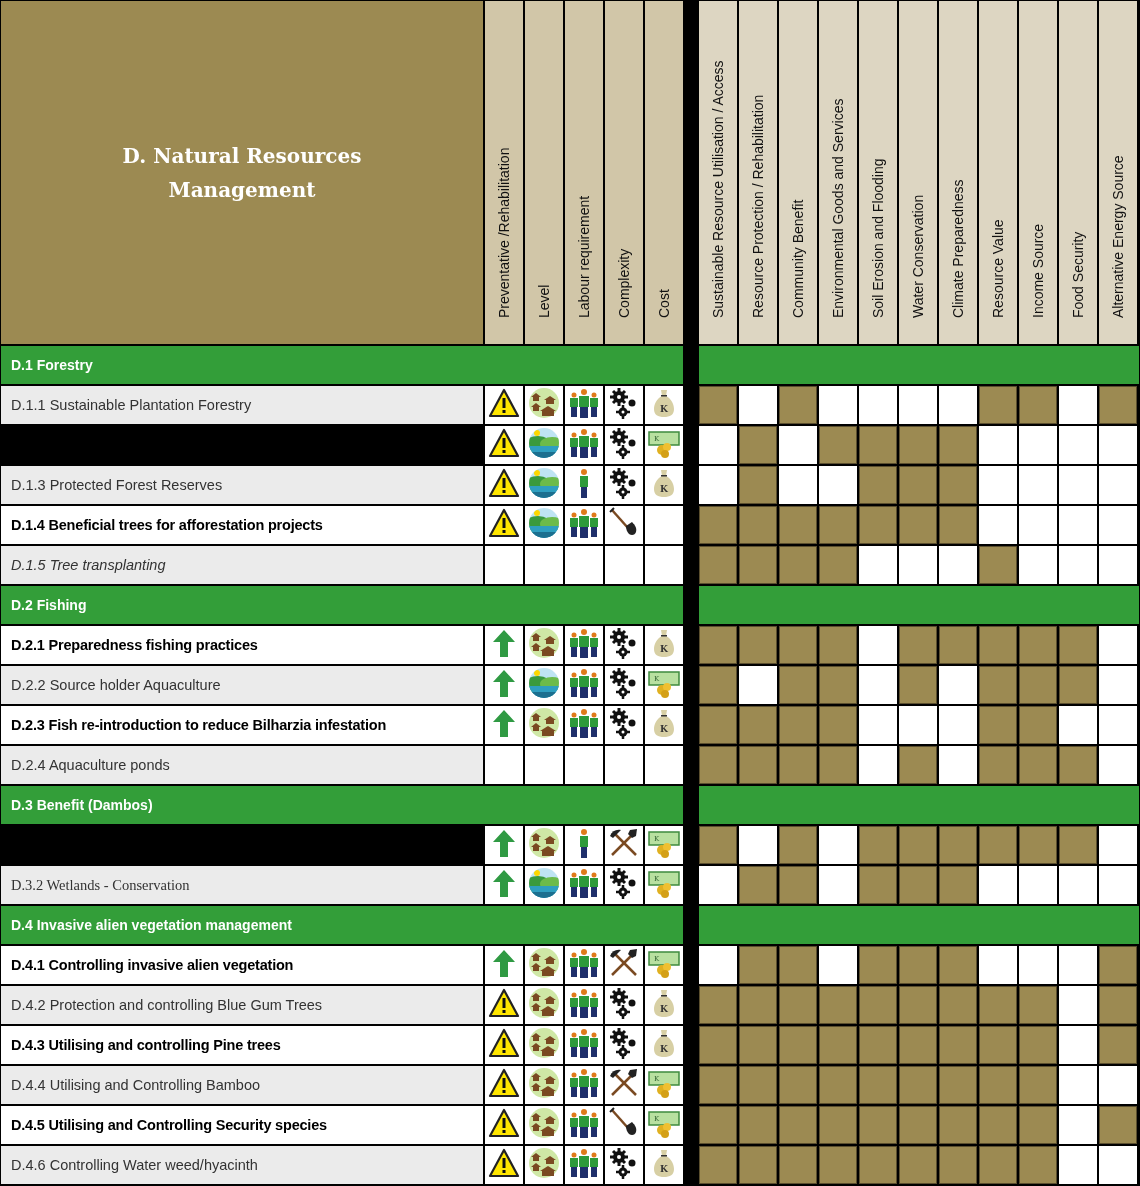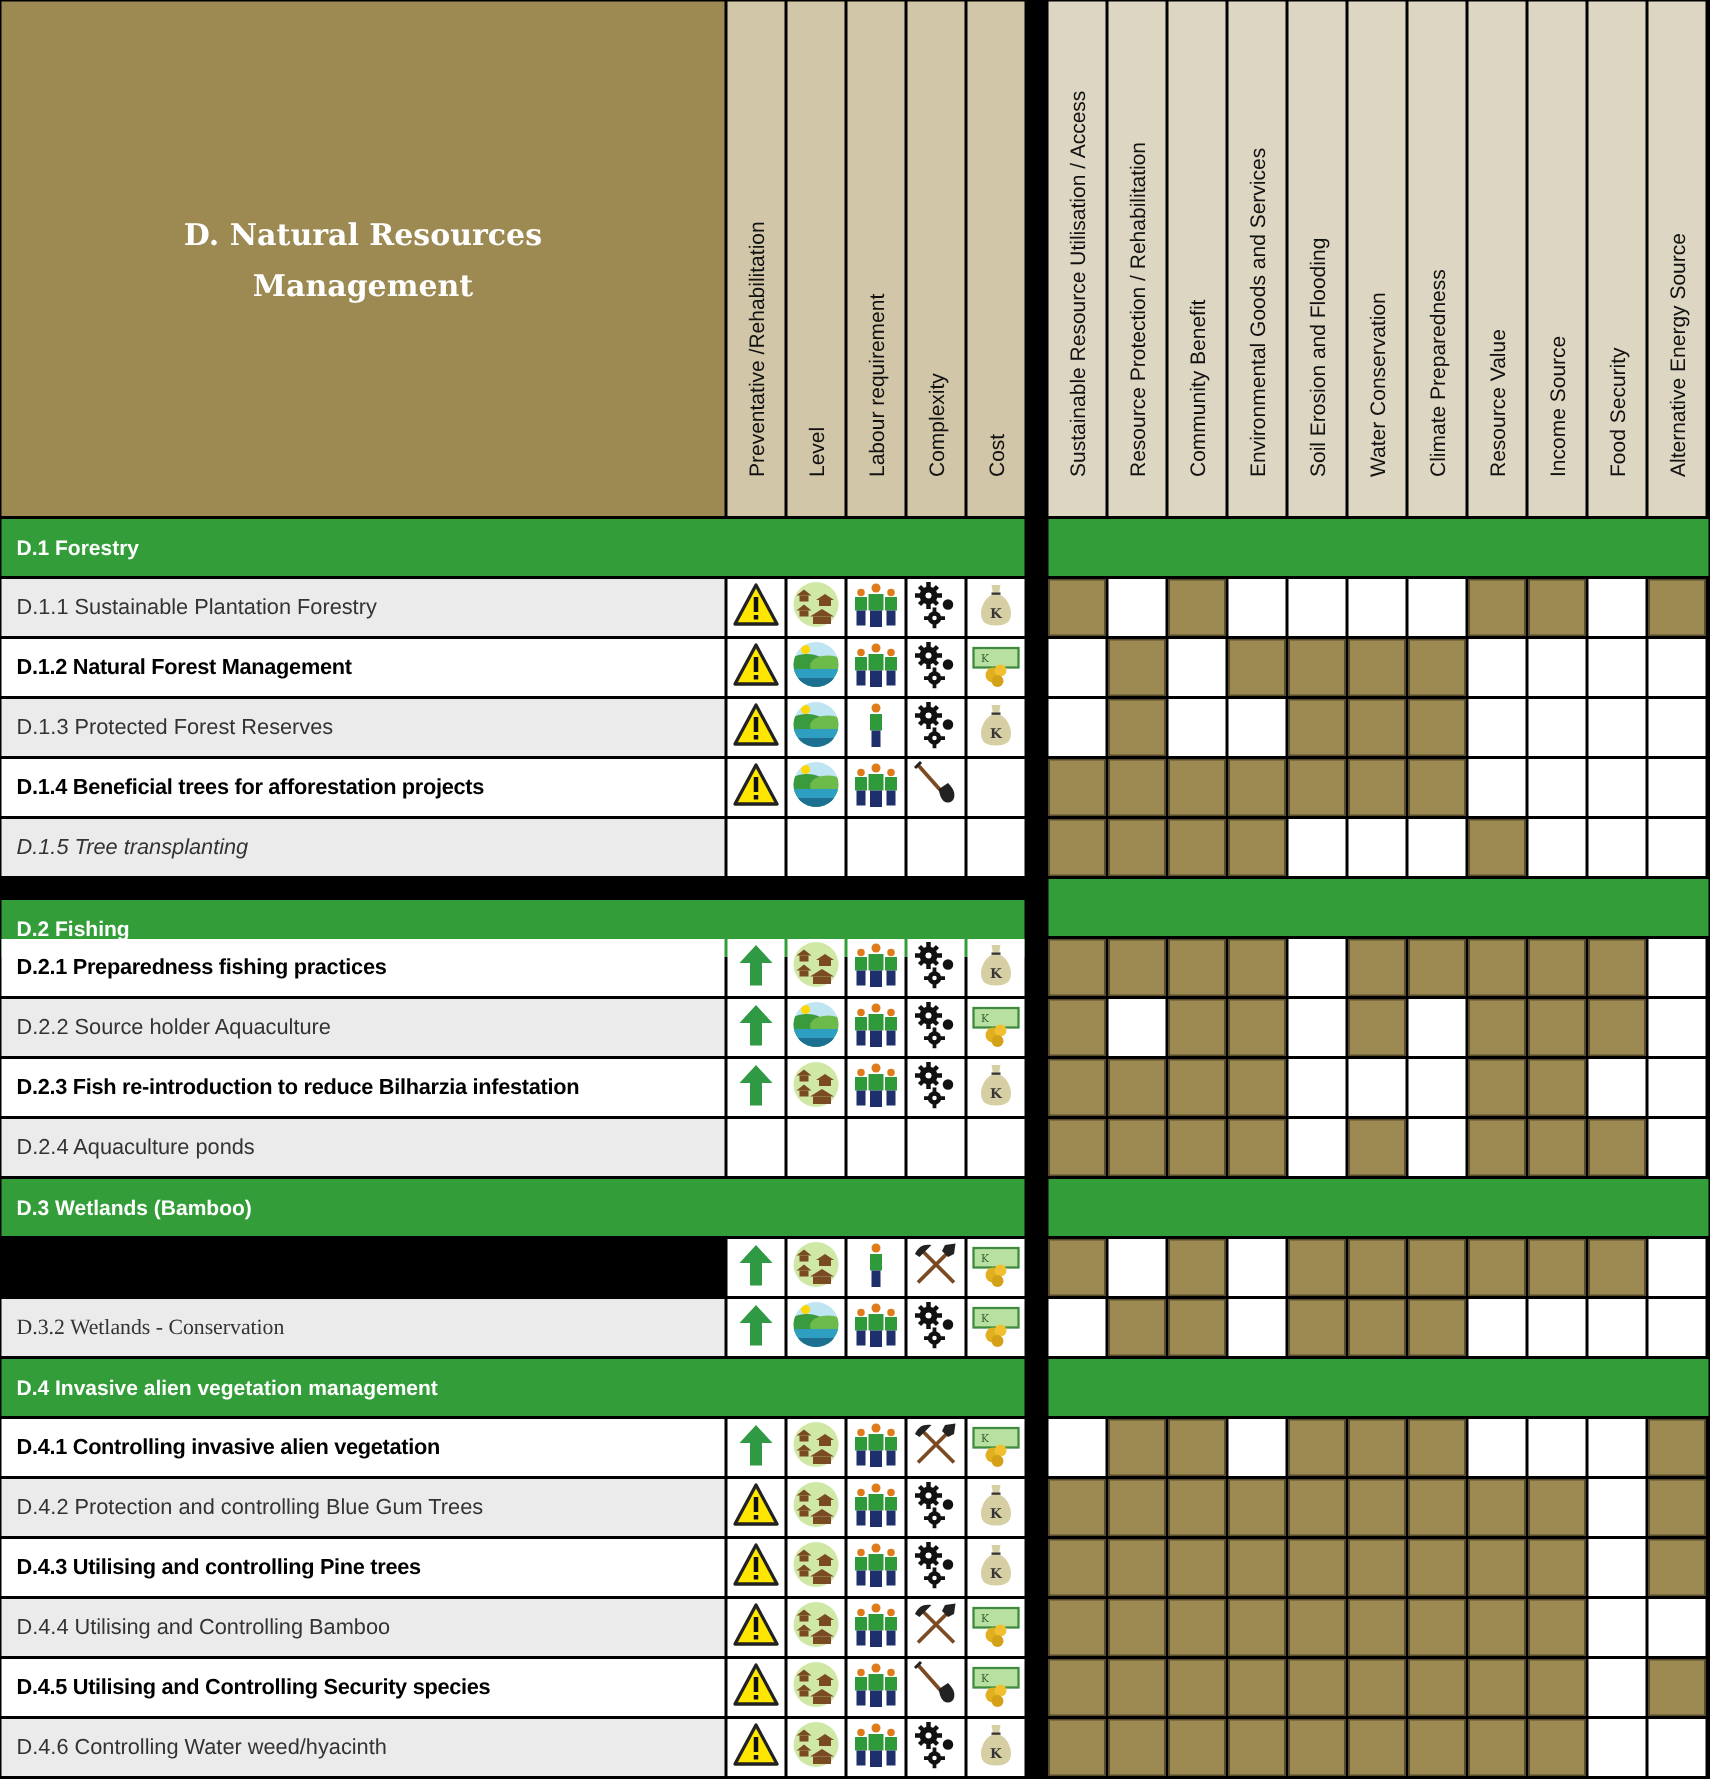--- a/index.html
+++ b/index.html
@@ -162,23 +162,20 @@
     <div class="gcell" style="left: 739px; top: 386px;"></div>
     <div class="gcell on" style="left: 779px; top: 386px;"></div>
     <div class="gcell" style="left: 819px; top: 386px;"></div>
     <div class="gcell" style="left: 859px; top: 386px;"></div>
     <div class="gcell" style="left: 899px; top: 386px;"></div>
     <div class="gcell" style="left: 939px; top: 386px;"></div>
     <div class="gcell on" style="left: 979px; top: 386px;"></div>
     <div class="gcell on" style="left: 1019px; top: 386px;"></div>
     <div class="gcell" style="left: 1059px; top: 386px;"></div>
     <div class="gcell on" style="left: 1099px; top: 386px;"></div>
-    <div class="label alt" style="top: 426px;">
-      <span>D.1.2 Natural Forest Management</span>
-    </div>
     <div class="icell" style="left: 485px; top: 426px;">
       <span><svg class="ico" viewBox="0 0 32 32">
           <polygon points="16,3 30,29 2,29" fill="#ffe600" stroke="#222" stroke-width="2.2" stroke-linejoin="round"></polygon>
           <rect x="14.5" y="11" width="3" height="10" fill="#111"></rect>
           <rect x="14.5" y="23" width="3" height="3" fill="#111"></rect>
         </svg></span>
     </div>
     <div class="icell" style="left: 525px; top: 426px;">
       <span><svg class="ico" viewBox="0 0 32 32">
           <clipPath id="cc">
@@ -400,21 +397,21 @@
     <div class="gcell on" style="left: 739px; top: 546px;"></div>
     <div class="gcell on" style="left: 779px; top: 546px;"></div>
     <div class="gcell on" style="left: 819px; top: 546px;"></div>
     <div class="gcell" style="left: 859px; top: 546px;"></div>
     <div class="gcell" style="left: 899px; top: 546px;"></div>
     <div class="gcell" style="left: 939px; top: 546px;"></div>
     <div class="gcell on" style="left: 979px; top: 546px;"></div>
     <div class="gcell" style="left: 1019px; top: 546px;"></div>
     <div class="gcell" style="left: 1059px; top: 546px;"></div>
     <div class="gcell" style="left: 1099px; top: 546px;"></div>
-    <div class="section l" style="top: 600px;">
+    <div class="section l" style="top: 586px;">
       <span>D.2 Fishing</span>
     </div>
     <div class="section r" style="top: 586px;"></div>
     <div class="label alt" style="top: 626px;">
       <span>D.2.1 Preparedness fishing practices</span>
     </div>
     <div class="icell" style="left: 485px; top: 626px;">
       <span><svg class="ico" viewBox="0 0 32 32">
           <polygon points="16,3 27,15 20,15 20,30 12,30 12,15 5,15" fill="#2f9a43"></polygon>
         </svg></span>
@@ -669,21 +666,21 @@
     <div class="gcell on" style="left: 779px; top: 746px;"></div>
     <div class="gcell on" style="left: 819px; top: 746px;"></div>
     <div class="gcell" style="left: 859px; top: 746px;"></div>
     <div class="gcell on" style="left: 899px; top: 746px;"></div>
     <div class="gcell" style="left: 939px; top: 746px;"></div>
     <div class="gcell on" style="left: 979px; top: 746px;"></div>
     <div class="gcell on" style="left: 1019px; top: 746px;"></div>
     <div class="gcell on" style="left: 1059px; top: 746px;"></div>
     <div class="gcell" style="left: 1099px; top: 746px;"></div>
     <div class="section l" style="top: 786px;">
-      <span>D.3 Wetlands (Bamboo)</span>
+      <span>D.3 Benefit (Dambos)</span>
     </div>
     <div class="section r" style="top: 786px;"></div>
     <div class="icell" style="left: 485px; top: 826px;">
       <span><svg class="ico" viewBox="0 0 32 32">
           <polygon points="16,3 27,15 20,15 20,30 12,30 12,15 5,15" fill="#2f9a43"></polygon>
         </svg></span>
     </div>
     <div class="icell" style="left: 525px; top: 826px;">
       <span><svg class="ico" viewBox="0 0 32 32">
           <ellipse cx="16" cy="16" rx="15" ry="15" fill="#cfe8a6"></ellipse>

